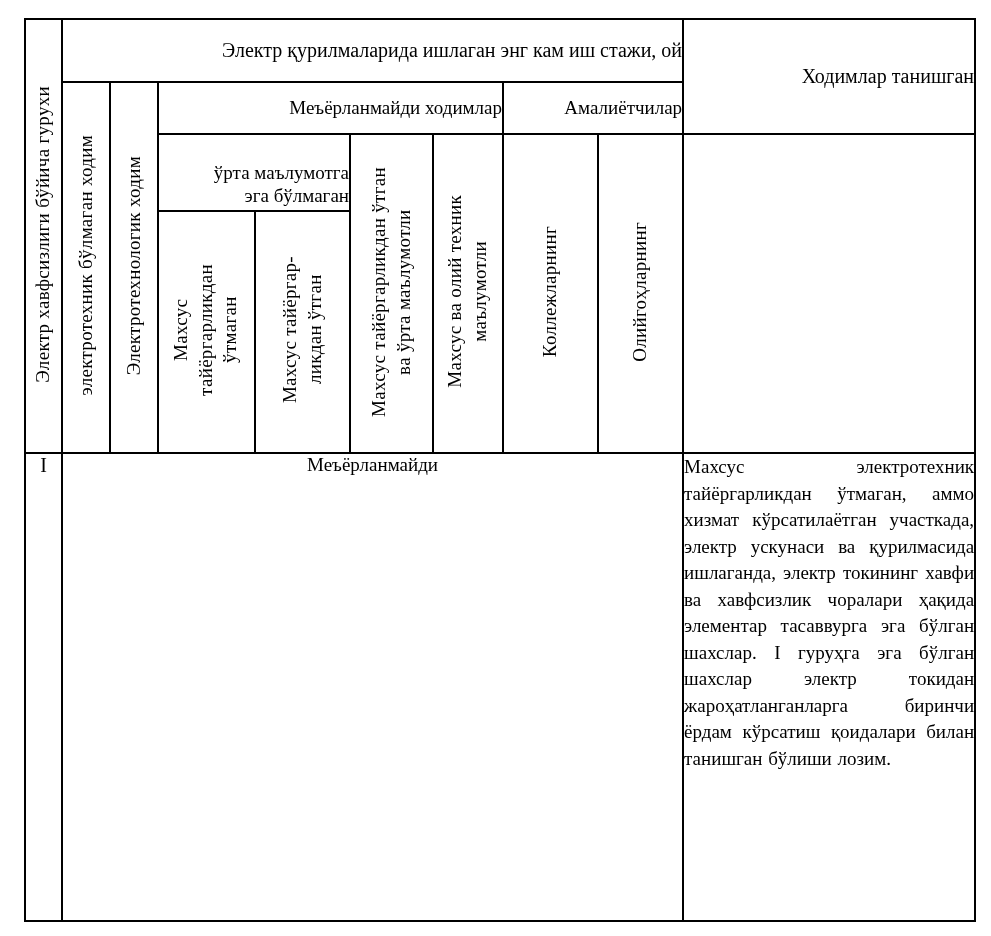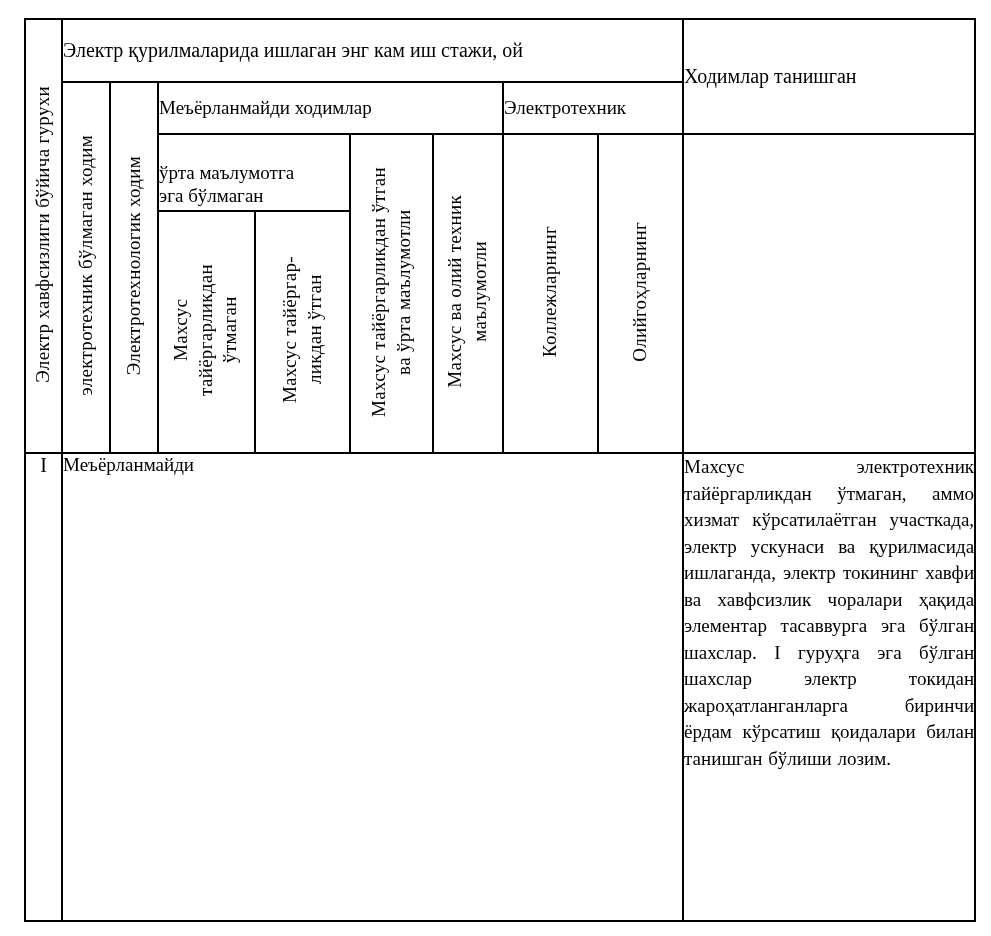--- a/index.html
+++ b/index.html
@@ -30,21 +30,21 @@
   }
   
   tr.r1 { height: 63px; }
   tr.r2 { height: 52px; }
   tr.r3 { height: 77px; }
   tr.r4 { height: 242px; }
   tr.r5 { height: 468px; }
 
   
   td.hcell {
-    text-align: left;
+    text-align: right;
     vertical-align: middle;
     font-size: 19px;
     line-height: 1.25;
   }
   td.hcell.big { font-size: 20px; }
   .pre { white-space: pre-line; }
 
   
   td.vcell {
     text-align: center;
@@ -62,20 +62,21 @@
   }
 
   
   td.group-cell {
     text-align: center;
     vertical-align: top;
     padding-top: 5px;
     font-size: 20px;
   }
   td.norm-cell {
+    text-align: center;
     vertical-align: top;
     padding-top: 6px;
     font-size: 19px;
   }
   td.desc-cell {
     vertical-align: top;
     padding: 4px 8px 0 9px;
     font-size: 19px;
   }
   .desc-text {
@@ -119,21 +120,21 @@
       <td rowspan="3" class="vcell">
         <span class="vtext">электротехник бўлмаган ходим</span>
       </td>
       <td rowspan="3" class="vcell">
         <span class="vtext">Электротехнологик ходим</span>
       </td>
       <td colspan="4" class="hcell">
         <span>Меъёрланмайди ходимлар</span>
       </td>
       <td colspan="2" class="hcell">
-        <span>Электротехник</span>
+        <span>Амалиётчилар</span>
       </td>
     </tr>
 
     <tr class="r3">
       <td colspan="2" class="hcell pre">
         <span class="pre">ўрта маълумотга
 эга бўлмаган</span>
       </td>
       <td rowspan="2" class="vcell">
         <span class="vtext">Махсус тайёргарликдан ўтган

